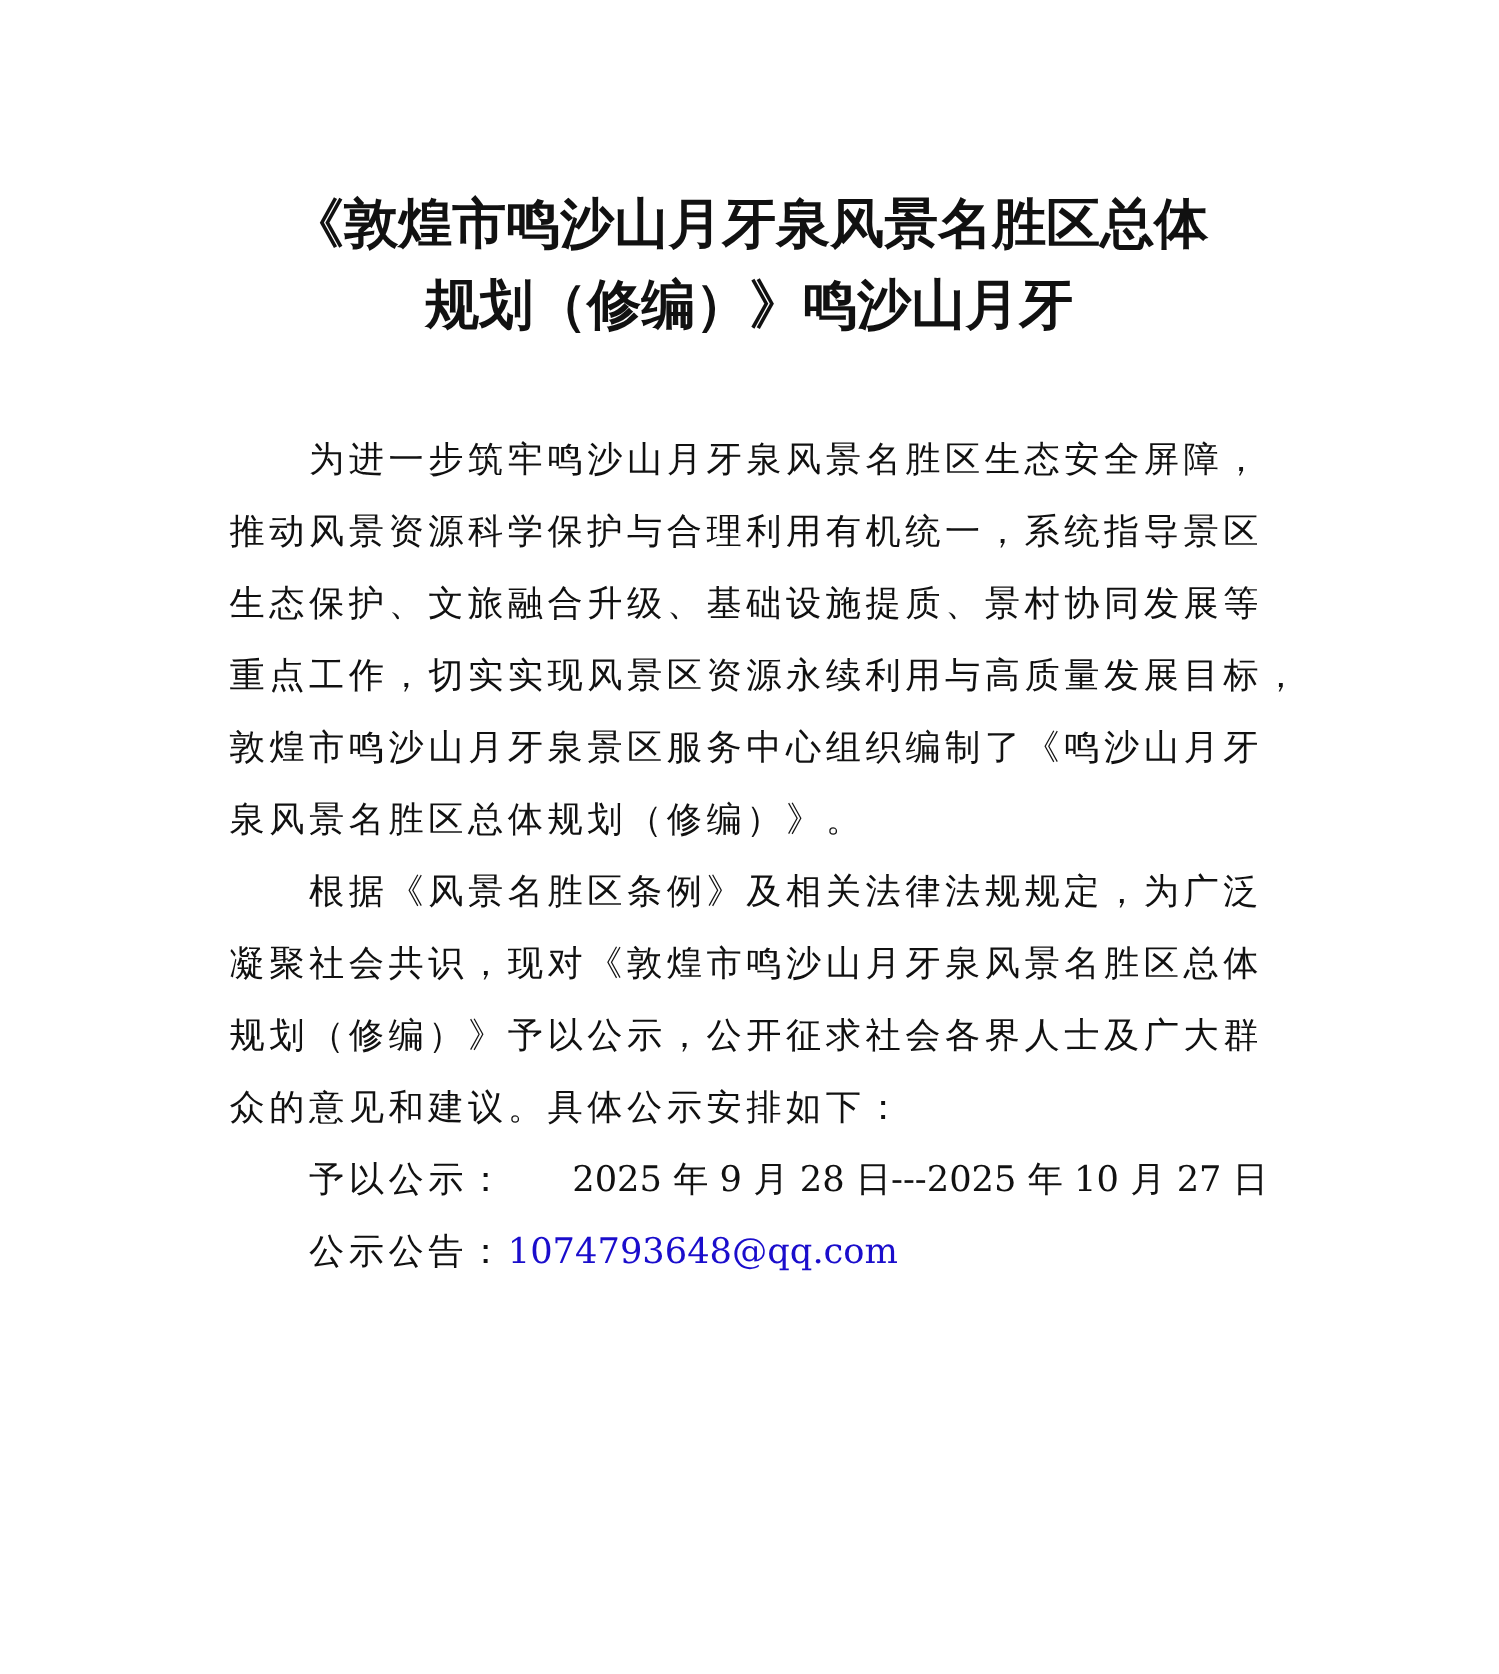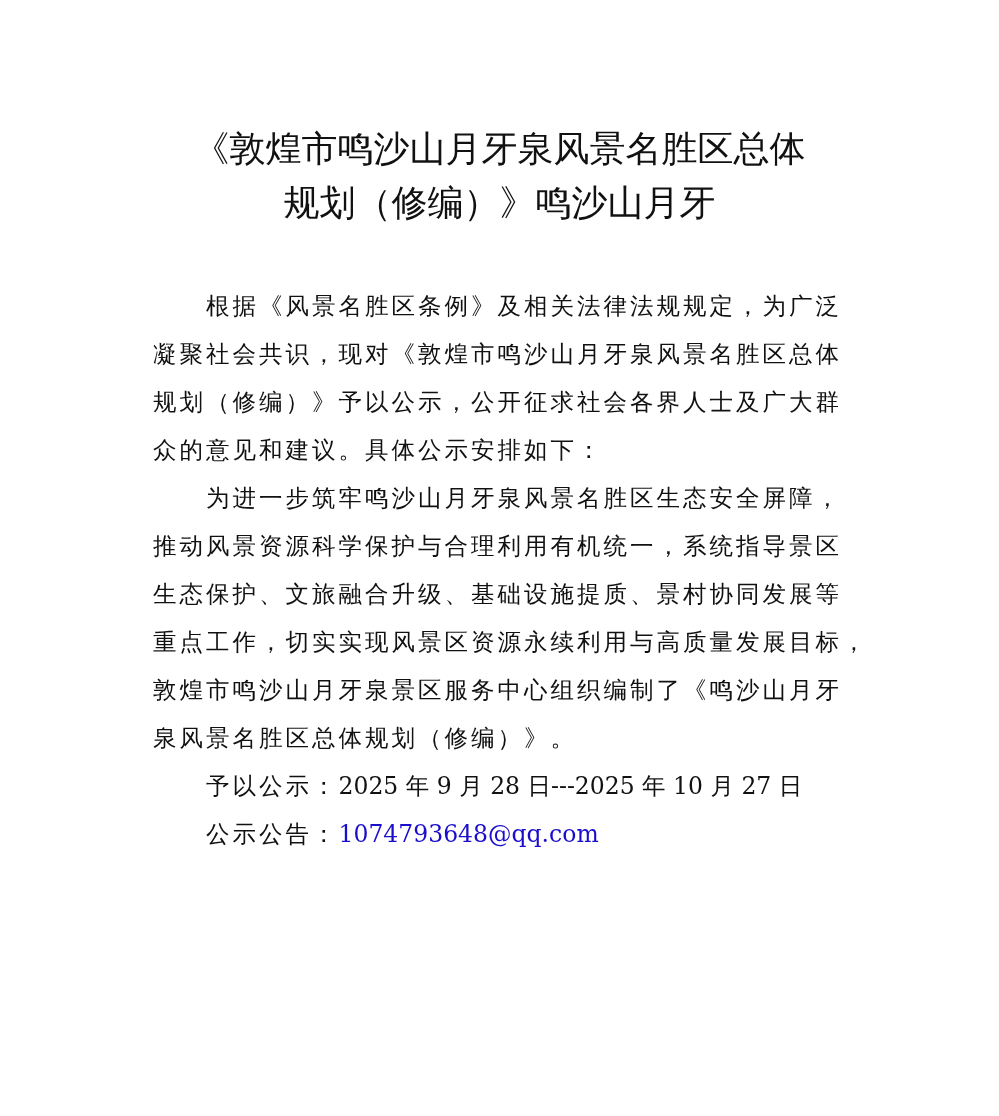--- a/index.html
+++ b/index.html
@@ -25,21 +25,21 @@
     .title {
       position: absolute;
       left: 0;
       width: 999px;
       top: 122px;
       text-align: center;
       font-size: 36px;
       line-height: 54px;
       letter-spacing: 0px;
       color: #111111;
-      font-weight: normal;
+      font-weight: bold;
       margin: 0;
     }
     .title .tline {
       display: block;
       white-space: nowrap;
     }
     .body {
       position: absolute;
       left: 153px;
       top: 282px;
@@ -65,20 +65,21 @@
       display: block;
       white-space: nowrap;
       height: 48px;
     }
     .email-link {
       color: #1a0dcc;
       letter-spacing: 0px;
     }
     .num {
       letter-spacing: 0px;
+      margin-left: 43px;
     }
     .spacer {
       height: 48px;
     }
     .attach {
       padding-left: 53px;
       margin: 0;
     }
   </style>
 </head>
@@ -87,33 +88,33 @@
 <div class="page">
 
   <h1 class="title">
     <span class="tline">《敦煌市鸣沙山月牙泉风景名胜区总体</span>
     <span class="tline">规划（修编）》鸣沙山月牙</span>
   </h1>
 
   <div class="body">
 
     <p class="para">
-      <span class="line">根据《风景名胜区条例》及相关法律法规规定，为广泛</span>
-      <span class="line" style="text-indent:0">凝聚社会共识，现对《敦煌市鸣沙山月牙泉风景名胜区总体</span>
-      <span class="line" style="text-indent:0">规划（修编）》予以公示，公开征求社会各界人士及广大群</span>
-      <span class="line" style="text-indent:0">众的意见和建议。具体公示安排如下：</span>
-    </p>
-
-    <p class="para">
       <span class="line">为进一步筑牢鸣沙山月牙泉风景名胜区生态安全屏障，</span>
       <span class="line" style="text-indent:0">推动风景资源科学保护与合理利用有机统一，系统指导景区</span>
       <span class="line" style="text-indent:0">生态保护、文旅融合升级、基础设施提质、景村协同发展等</span>
       <span class="line" style="text-indent:0">重点工作，切实实现风景区资源永续利用与高质量发展目标，</span>
       <span class="line" style="text-indent:0">敦煌市鸣沙山月牙泉景区服务中心组织编制了《鸣沙山月牙</span>
       <span class="line" style="text-indent:0">泉风景名胜区总体规划（修编）》。</span>
+    </p>
+
+    <p class="para">
+      <span class="line">根据《风景名胜区条例》及相关法律法规规定，为广泛</span>
+      <span class="line" style="text-indent:0">凝聚社会共识，现对《敦煌市鸣沙山月牙泉风景名胜区总体</span>
+      <span class="line" style="text-indent:0">规划（修编）》予以公示，公开征求社会各界人士及广大群</span>
+      <span class="line" style="text-indent:0">众的意见和建议。具体公示安排如下：</span>
     </p>
 
     <div class="info">
       <div class="info-row">
         <span>予以公示：</span><span class="num">2025 年 9 月 28 日---2025 年 10 月 27 日</span>
       </div>
       <div class="info-row">
         <span>公示公告：</span><a class="email-link">1074793648@qq.com</a>
       </div>
     </div>

